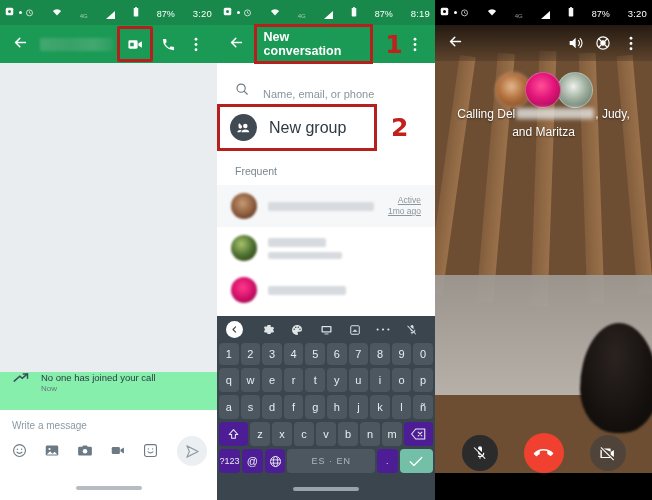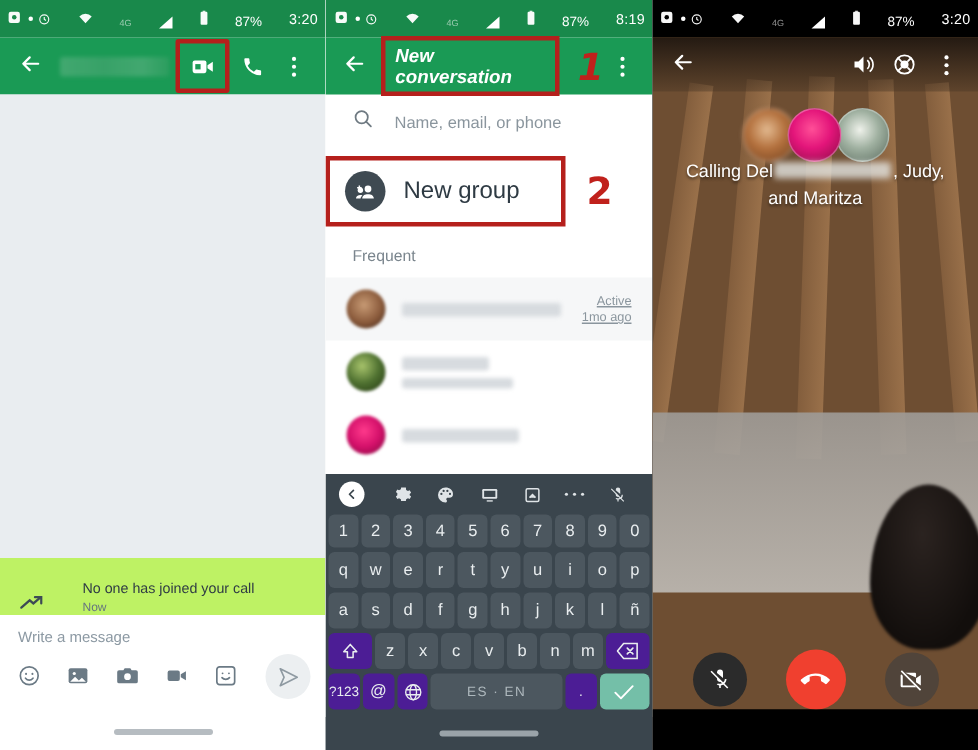--- a/index.html
+++ b/index.html
@@ -45,46 +45,46 @@
   }
   .p1-actions { display:flex; align-items:center; gap:2px; }
   .icon-btn { width:26px; height:26px; display:flex; align-items:center;
     justify-content:center; color:#fff; }
   .annot-box { border:3px solid #b5201c; border-radius:2px; }
   .vidbtn-wrap { position:relative; padding:2px; }
   .svg-i { display:block; }
   .p1-body { height:347px; background:#e9edf0; position:relative; }
   .call-card {
     position:absolute; left:0; right:0; bottom:0; height:38px;
-    background:#bef264; display:flex; align-items:flex-end; padding:0 12px; gap:26px;
+    background:#86efac; display:flex; align-items:flex-start; padding:0 12px; gap:12px;
   }
   .call-card-txt1 { font-size:9.5px; color:#2f3b44; line-height:1.2; }
   .call-card-txt2 { font-size:8px; color:#66757f; line-height:1.3; margin-top:1px; }
   .composer { height:66px; background:#ffffff; padding:10px 10px 0 12px; position:relative; }
   .composer-ph { font-size:10px; color:#8c99a3; }
   .composer-row { display:flex; align-items:center; gap:17px; margin-top:12px; }
   .c-ico { color:#6b7a85; display:block; }
   .send-btn {
     position:absolute; right:10px; bottom:10px; width:30px; height:30px;
     border-radius:50%; background:#eceff1; display:flex; align-items:center;
     justify-content:center;
   }
   .navbar { height:24px; background:#ffffff; display:flex; align-items:center; justify-content:center; }
   .navbar-pill { width:66px; height:4px; border-radius:3px; background:#b6bcc1; }
 
   
   .p2-appbar { height:38px; background:#1a9a55; display:flex; align-items:center;
-    padding:0 8px; position:relative;font-style:italic; }
+    padding:0 8px; position:relative; }
   .p2-title { color:#fff; font-size:12.5px; font-weight:bold; padding:3px 7px; }
   .p2-title-box { border:3px solid #b5201c; margin-left:6px; }
   .annot-num { color:#c0211c; font-weight:bold; font-size:25px; line-height:1;
     font-family:"DejaVu Sans", sans-serif; }
   .annot-1 { margin-left:12px; }
   .p2-kebab { margin-left:auto; }
-  .search-row { height:37px; display:flex; align-items:center; gap:14px; padding:0 18px; background:#fff; }
+  .search-row { height:37px; display:flex; align-items:flex-end; gap:14px; padding:0 18px; background:#fff; }
   .search-ph { font-size:11px; color:#8a959d; position:relative; }
   .newgroup-wrap { margin:4px 0 0 0; padding:0; }
   .newgroup-box { border:3px solid #b5201c; display:flex; align-items:center;
     padding:7px 10px; gap:12px; background:#fff; width:160px; }
   .ng-avatar { width:27px; height:27px; border-radius:50%; background:#3f4a52;
     display:flex; align-items:center; justify-content:center; }
   .ng-label { font-size:16px; color:#2e3a43; }
   .ng-row { display:flex; align-items:center; gap:14px; }
   .frequent-hd { font-size:10.5px; color:#7a858d; padding:14px 18px 8px; }
   .contact-row { display:flex; align-items:center; padding:6px 14px; gap:11px; height:42px; }

